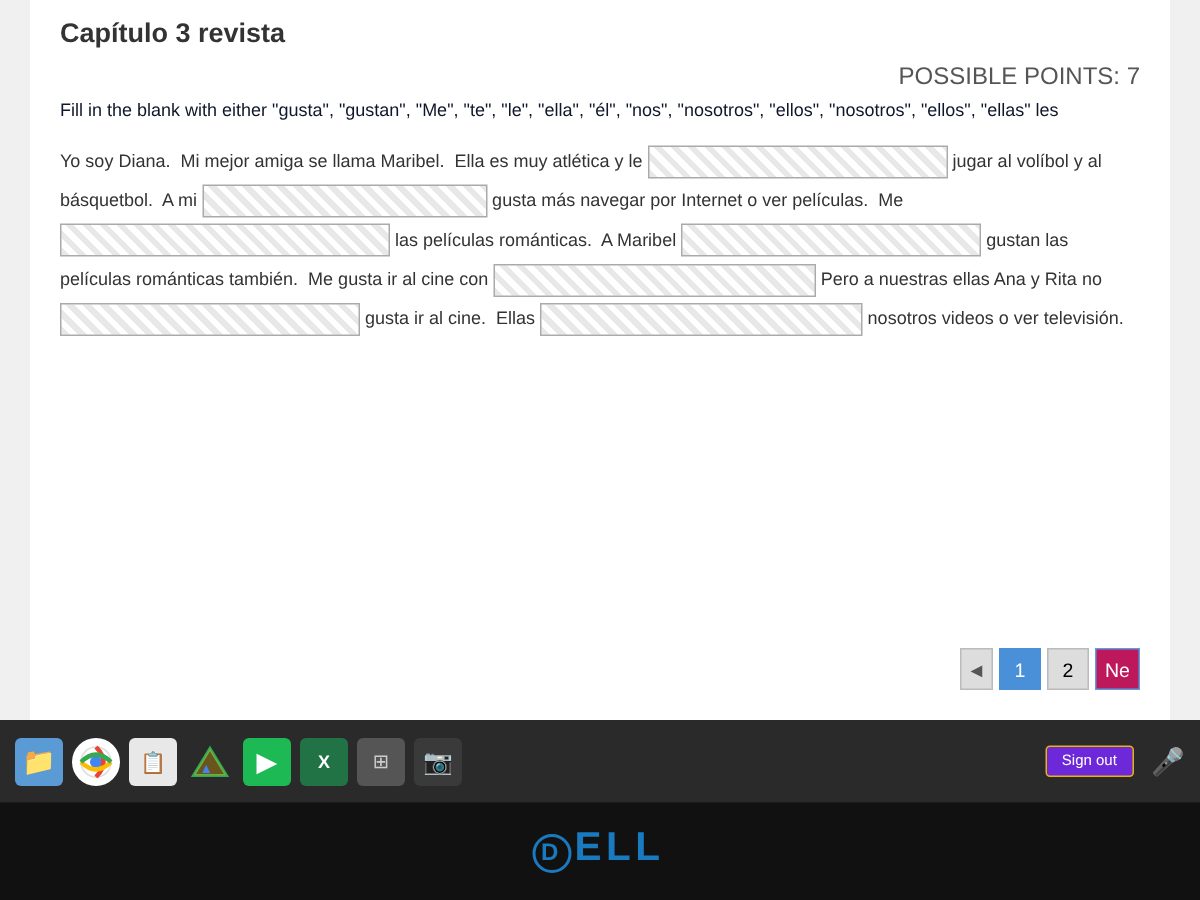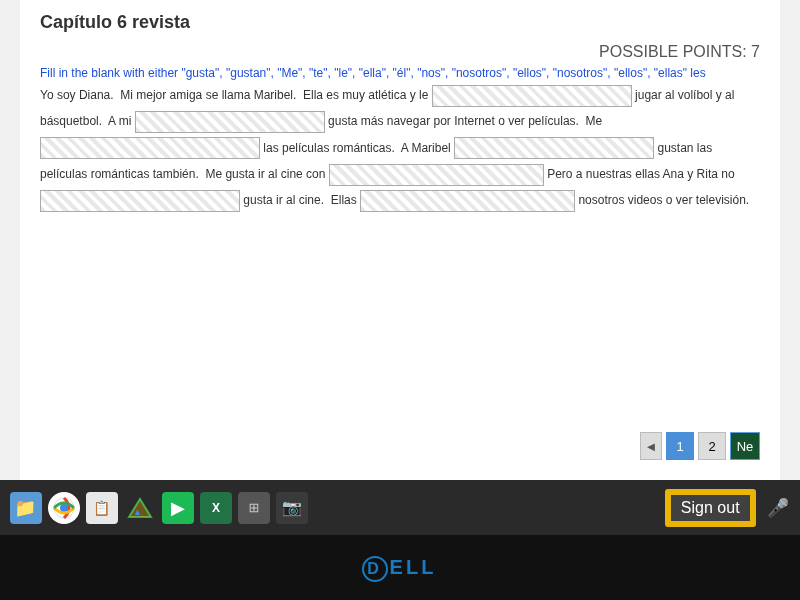--- a/index.html
+++ b/index.html
@@ -38,22 +38,22 @@
 
     .possible-points {
       text-align: right;
       font-size: 16px;
       color: #555;
       margin-bottom: 4px;
     }
 
     .instructions {
       font-size: 12px;
-      color: #1d4ed8;
-      margin-bottom: 0;
+      color: #0f172a;
+      margin-bottom: 12px;
       line-height: 1.4;
     }
 
     .exercise-text {
       font-size: 12px;
       color: #333;
       line-height: 2.2;
     }
 
     .fill-input {
@@ -104,21 +104,21 @@
       border: 1px solid #bbb;
     }
 
     .page-btn.active {
       background: #4a90d9;
       color: #fff;
       border-color: #4a90d9;
     }
 
     .page-btn.next-btn {
-      background: #14532d;
+      background: #be185d;
       color: #fff;
       border-color: #5a9de0;
       width: 30px;
     }
 
     .page-arrow {
       width: 22px;
       height: 28px;
       display: flex;
       align-items: center;
@@ -150,25 +150,25 @@
       border-radius: 4px;
       display: flex;
       align-items: center;
       justify-content: center;
       font-size: 18px;
       cursor: pointer;
     }
 
     .sign-out-btn {
       margin-left: auto;
-      background: #404040;
+      background: #6d28d9;
       color: #fff;
-      border: 6px solid #eab308;
+      border: 1px solid #eab308;
       padding: 4px 10px;
-      font-size: 16px;
+      font-size: 10px;
       cursor: pointer;
       border-radius: 3px;
     }
 
     .mic-icon {
       color: #ccc;
       font-size: 18px;
       margin-left: 6px;
     }
 
@@ -204,21 +204,21 @@
       font-size: 16px;
       margin-right: 2px;
     }
   </style>
 </head>
 <body>
 
 <div class="screen-area">
   <div class="paper">
 
-    <div class="chapter-title">Capítulo 6 revista</div>
+    <div class="chapter-title">Capítulo 3 revista</div>
 
     <div class="possible-points">POSSIBLE POINTS: 7</div>
 
     <div class="instructions">Fill in the blank with either "gusta", "gustan", "Me", "te", "le", "ella", "él", "nos", "nosotros", "ellos", "nosotros", "ellos", "ellas" les</div>
 
     <div class="exercise-text">
       <span>Yo soy Diana.&nbsp; Mi mejor amiga se llama Maribel.&nbsp; Ella es muy atlética y le </span>
       <input class="fill-input striped input-1" type="text" value="" style="">
       <span> jugar al volíbol y al básquetbol.&nbsp; A mi </span>
       <input class="fill-input striped input-2" type="text" value="" style="">
@@ -269,15 +269,15 @@
   <div class="taskbar-icon" style="background:#217346; color:#fff; font-size:12px; font-weight:bold;">X</div>
   <div class="taskbar-icon" style="background:#555; color:#ccc; font-size:13px;">⊞</div>
   <div class="taskbar-icon" style="background:#3a3a3a; color:#ccc; font-size:16px;">📷</div>
 
   <button class="sign-out-btn">Sign out</button>
   <span class="mic-icon">🎤</span>
 </div>
 
 <div class="bottom-bar">
   <div class="dell-logo">
-    <span>D</span><span style="border:none; width:auto; height:auto; font-size:20px; letter-spacing:3px;">ELL</span>
+    <span>D</span><span style="border:none; width:auto; height:auto; font-size:27px; letter-spacing:3px;">ELL</span>
   </div>
 </div>
 
 </body></html>

